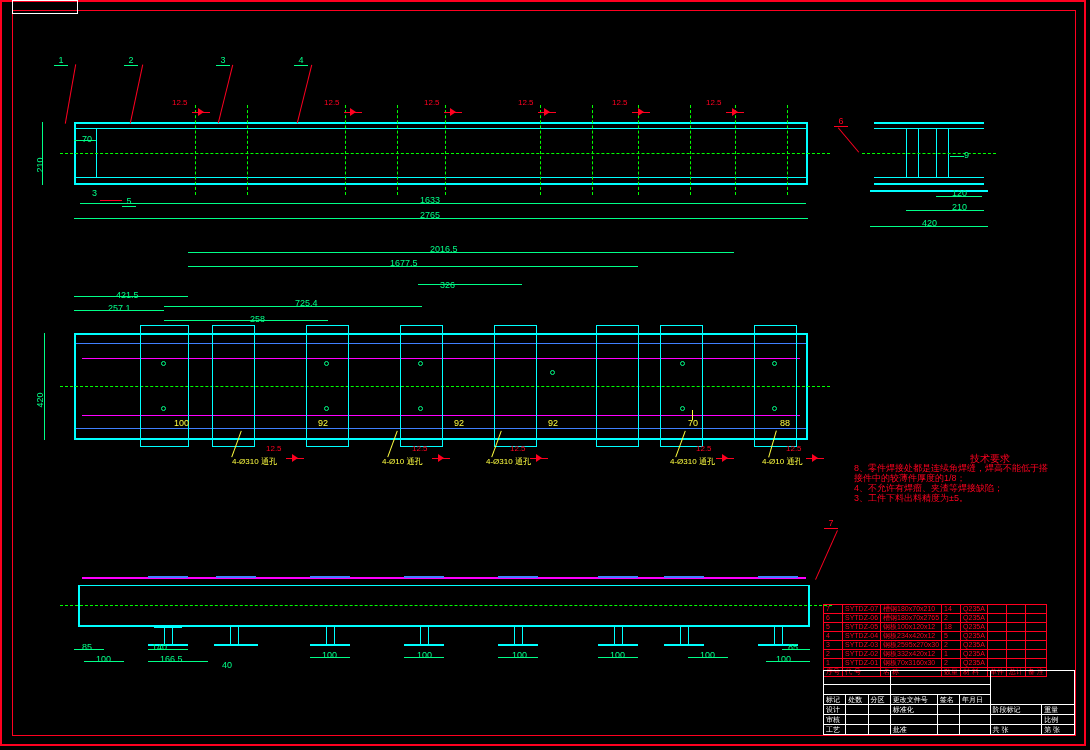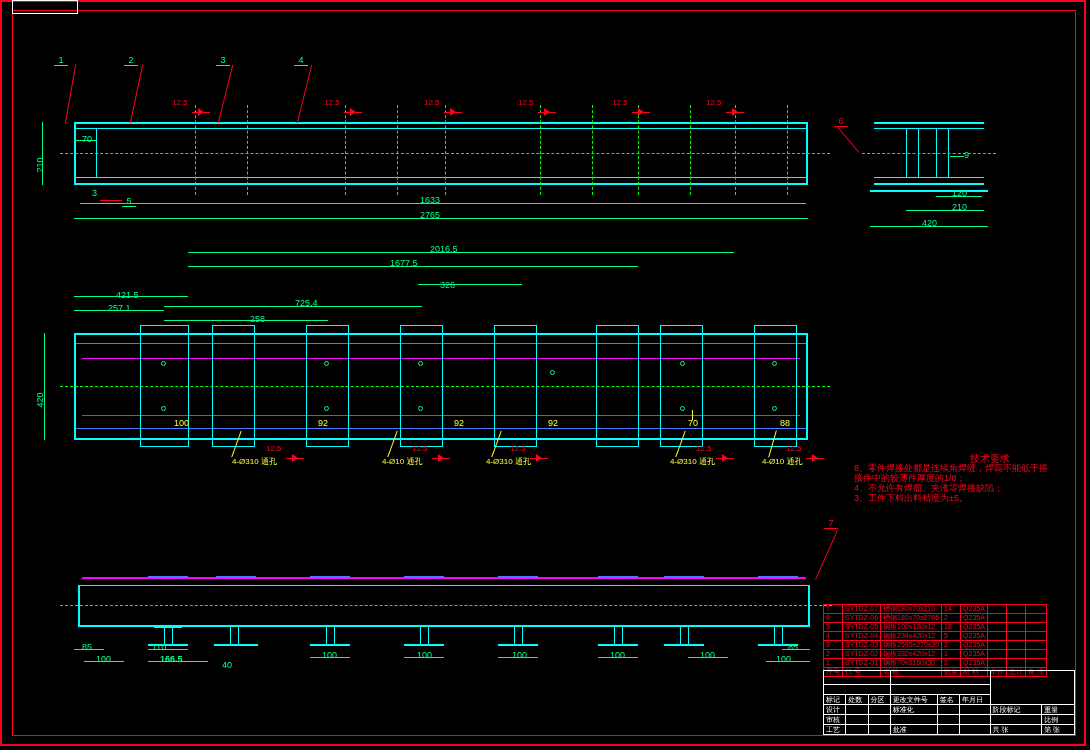--- a/index.html
+++ b/index.html
@@ -315,23 +315,23 @@
 
 <div class="blu-line" style="left:758px;top:576px;width:40px;height:2px;"></div>
 <div class="beam-line" style="left:758px;top:644px;width:40px;height:2px;"></div>
 <div class="beam-line" style="left:774px;top:627px;width:1px;height:17px;"></div>
 <div class="beam-line" style="left:782px;top:627px;width:1px;height:17px;"></div>
 
 <div class="dim-txt-g" style="left:82px;top:642px;">85</div>
 <div class="dim-line" style="left:74px;top:649px;width:30px;height:1px;"></div>
 <div class="dim-txt-g" style="left:96px;top:654px;">100</div>
 <div class="dim-line" style="left:84px;top:661px;width:40px;height:1px;"></div>
-<div class="dim-txt-g" style="left:152px;top:642px;">110</div>
+<div class="dim-txt-g" style="left:152px;top:642px;">140</div>
 <div class="dim-line" style="left:148px;top:649px;width:40px;height:1px;"></div>
-<div class="dim-txt-g" style="left:160px;top:654px;font-weight:bold;">166.5</div>
+<div class="dim-txt-g" style="left:160px;top:654px;">166.5</div>
 <div class="dim-line" style="left:148px;top:661px;width:60px;height:1px;"></div>
 <div class="dim-txt-g" style="left:222px;top:660px;">40</div>
 <div class="dim-txt-g" style="left:322px;top:650px;">100</div>
 <div class="dim-line" style="left:310px;top:657px;width:40px;height:1px;"></div>
 <div class="dim-txt-g" style="left:417px;top:650px;">100</div>
 <div class="dim-line" style="left:404px;top:657px;width:40px;height:1px;"></div>
 <div class="dim-txt-g" style="left:512px;top:650px;">100</div>
 <div class="dim-line" style="left:498px;top:657px;width:40px;height:1px;"></div>
 <div class="dim-txt-g" style="left:610px;top:650px;">100</div>
 <div class="dim-line" style="left:598px;top:657px;width:40px;height:1px;"></div>

